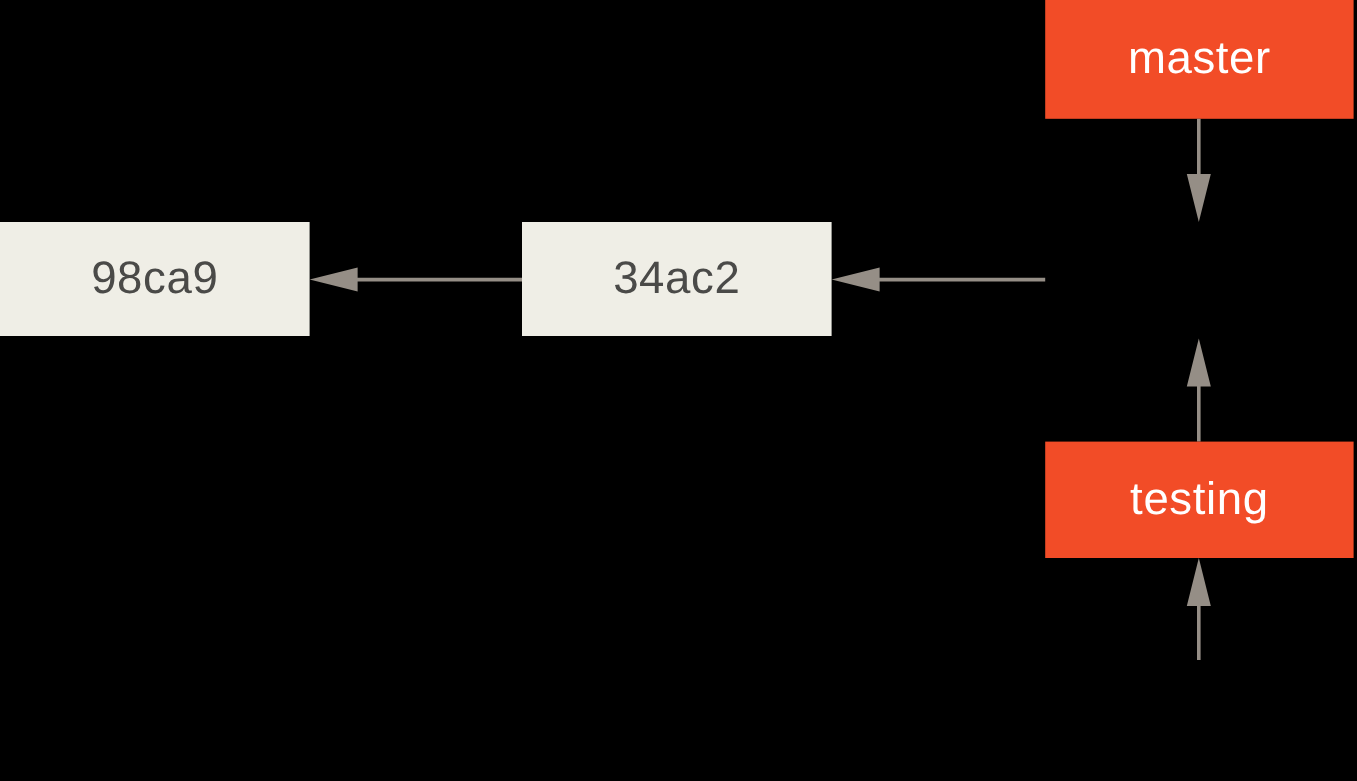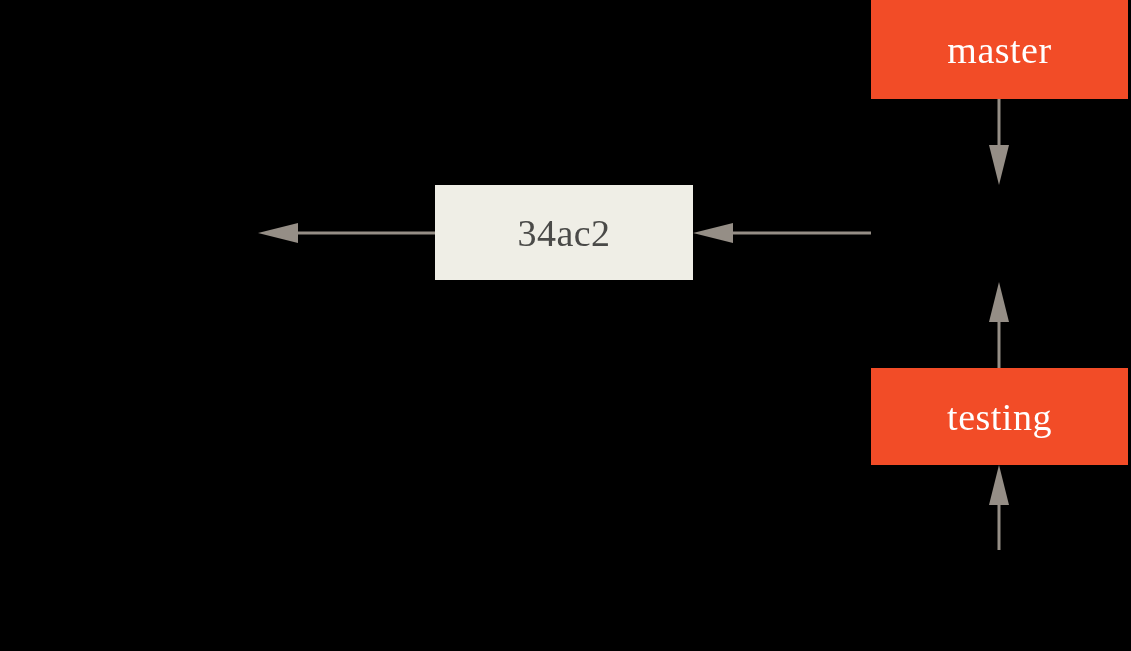--- a/index.html
+++ b/index.html
@@ -6,21 +6,21 @@
     margin: 0;
     padding: 0;
     background: #000000;
   }
   #canvas {
     position: relative;
     width: 1131px;
     height: 582px;
     background: #000000;
     overflow: hidden;
-    font-family: Liberation Serif, serif;
+    font-family: Liberation Sans, sans-serif;
   }
   .node {
     position: absolute;
     display: flex;
     align-items: center;
     justify-content: center;
     box-sizing: border-box;
     letter-spacing: 0.5px;
   }
   .node-commit {
@@ -55,20 +55,23 @@
     <span>master</span>
   </div>
 
   <div class="arrow" style="left:981px; top:99px; width:36px; height:86px;">
     <svg width="36" height="86" viewBox="0 0 36 86">
       <line x1="18" y1="0" x2="18" y2="56" stroke="#958E86" stroke-width="3"></line>
       <polygon points="8,46 28,46 18,86" fill="#958E86"></polygon>
     </svg>
   </div>
 
+  <div class="node node-commit" style="left:0px; top:185px; width:258px; height:95px;">
+    <span>98ca9</span>
+  </div>
 
   <div class="arrow" style="left:258px; top:215px; width:177px; height:36px;">
     <svg width="177" height="36" viewBox="0 0 177 36">
       <line x1="177" y1="18" x2="30" y2="18" stroke="#958E86" stroke-width="3"></line>
       <polygon points="40,8 40,28 0,18" fill="#958E86"></polygon>
     </svg>
   </div>
 
   <div class="node node-commit" style="left:435px; top:185px; width:258px; height:95px;justify-content:center;">
     <span>34ac2</span>

